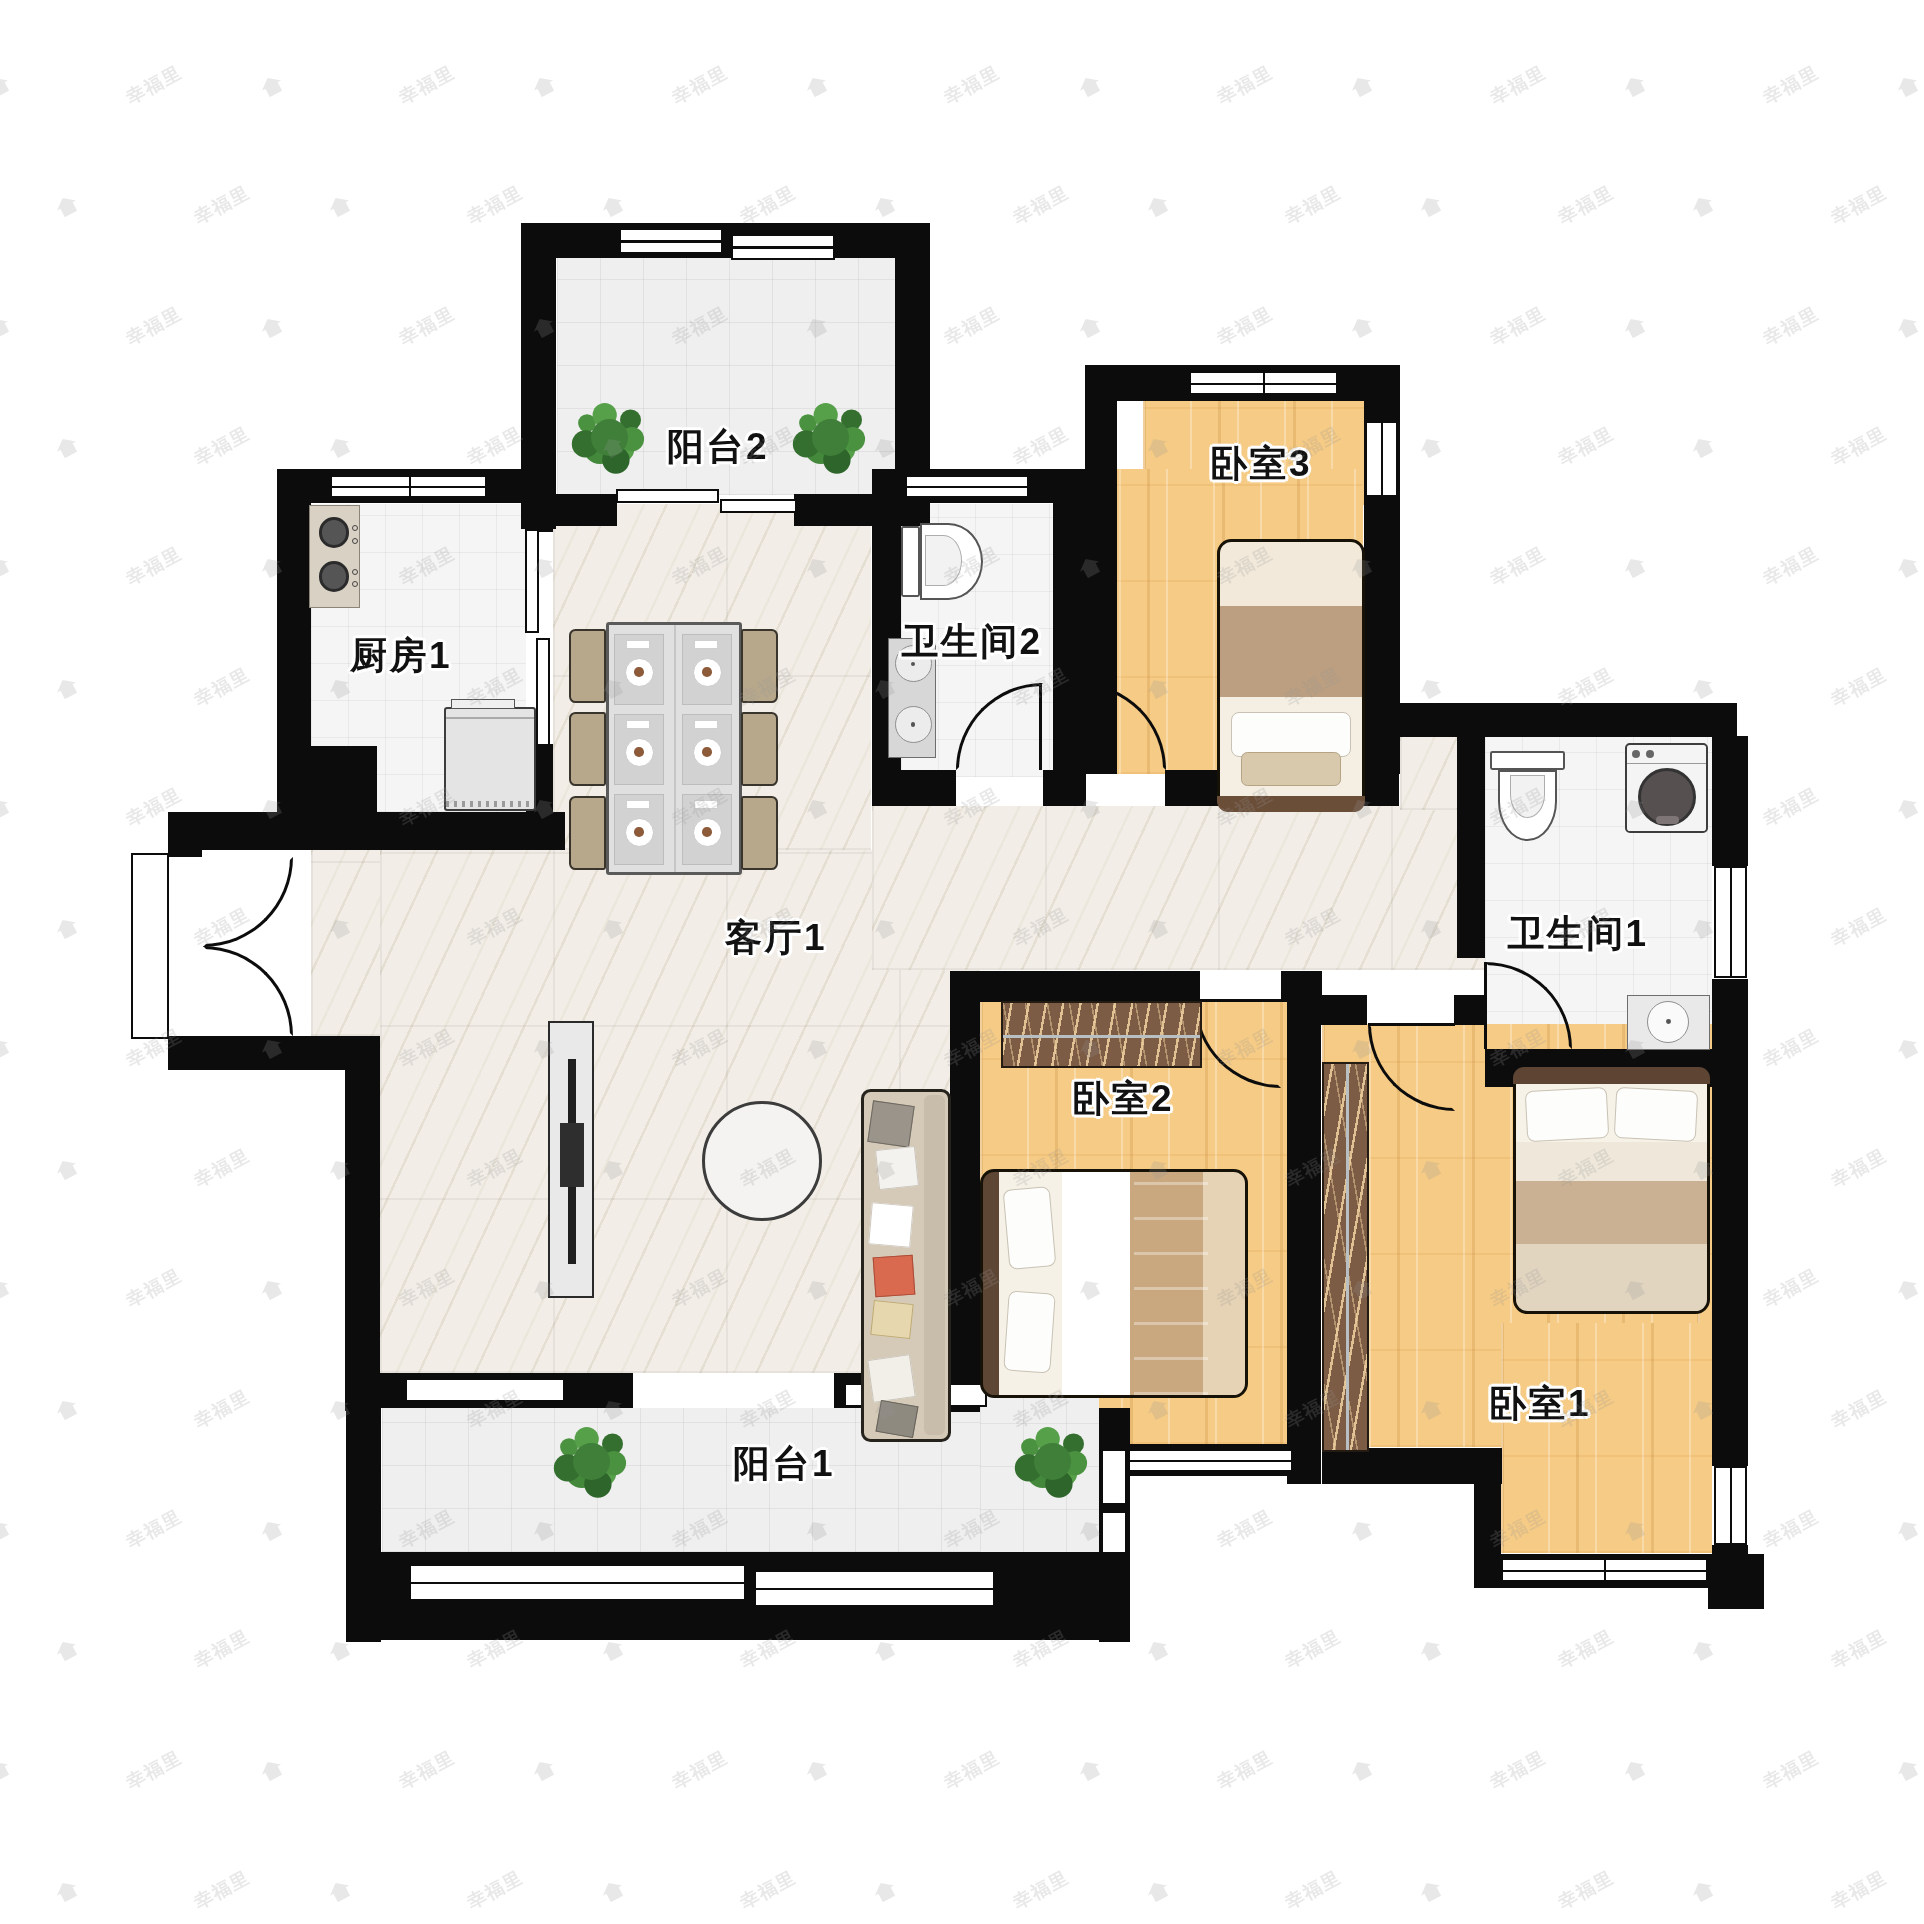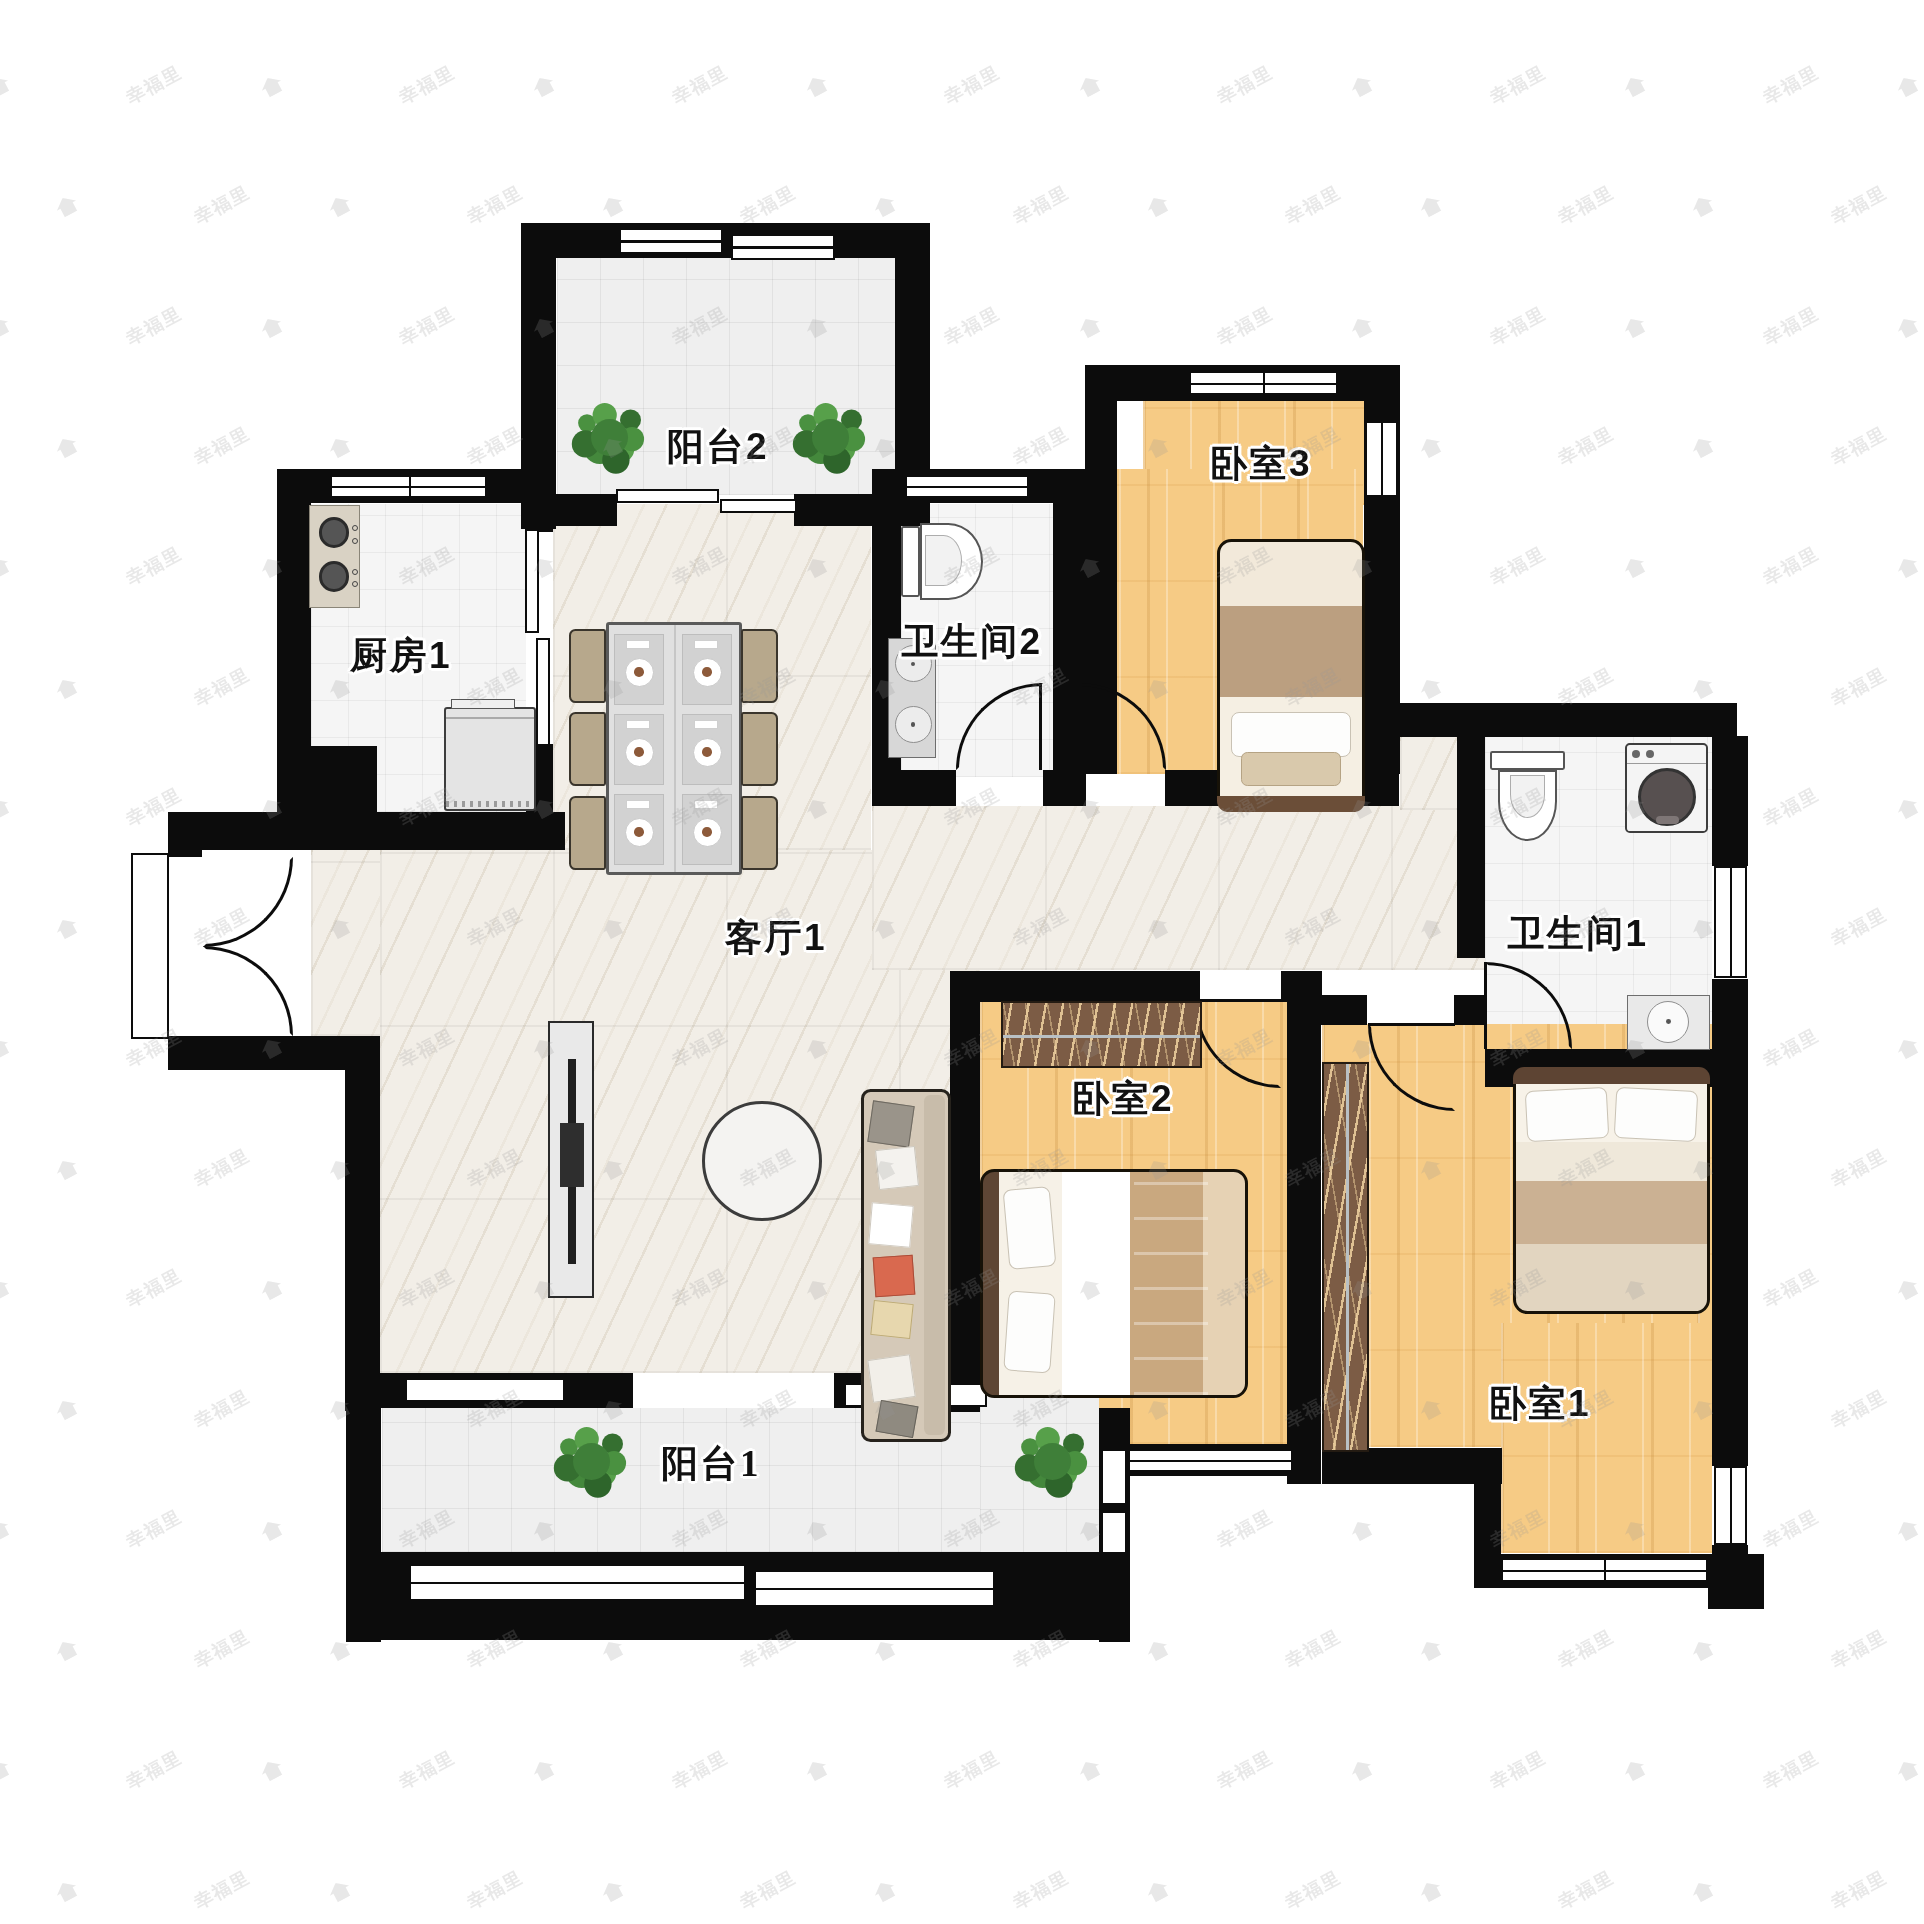--- a/index.html
+++ b/index.html
@@ -321,21 +321,21 @@
   <div class="plant" style="left:1034px;top:1443px;"></div>
 
   <span class="rlabel" style="left:718px;top:447px;">阳台2</span>
   <span class="rlabel" style="left:401px;top:656px;">厨房1</span>
   <span class="rlabel" style="left:972px;top:642px;">卫生间2</span>
   <span class="rlabel" style="left:1261px;top:464px;">卧室3</span>
   <span class="rlabel" style="left:776px;top:938px;">客厅1</span>
   <span class="rlabel" style="left:1578px;top:934px;">卫生间1</span>
   <span class="rlabel" style="left:1123px;top:1099px;">卧室2</span>
   <span class="rlabel" style="left:1540px;top:1404px;">卧室1</span>
-  <span class="rlabel" style="left:711px;top:1464px;font-family:Liberation Serif, serif;">阳台1</span>
+  <span class="rlabel" style="left:784px;top:1464px;">阳台1</span>
 
   <div id="wm-layer" style="position:absolute;left:0;top:0;width:1925px;height:1925px;pointer-events:none;">
       <span class="wm-ic" style="left:-12px;top:77px;"></span>
       <span class="wm" style="left:124px;top:72px;">幸福里</span>
       <span class="wm-ic" style="left:261px;top:77px;"></span>
       <span class="wm" style="left:397px;top:72px;">幸福里</span>
       <span class="wm-ic" style="left:533px;top:77px;"></span>
       <span class="wm" style="left:670px;top:72px;">幸福里</span>
       <span class="wm-ic" style="left:806px;top:77px;"></span>
       <span class="wm" style="left:942px;top:72px;">幸福里</span>

